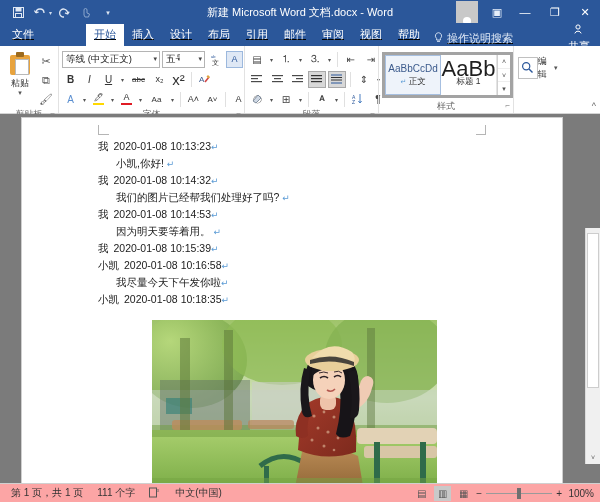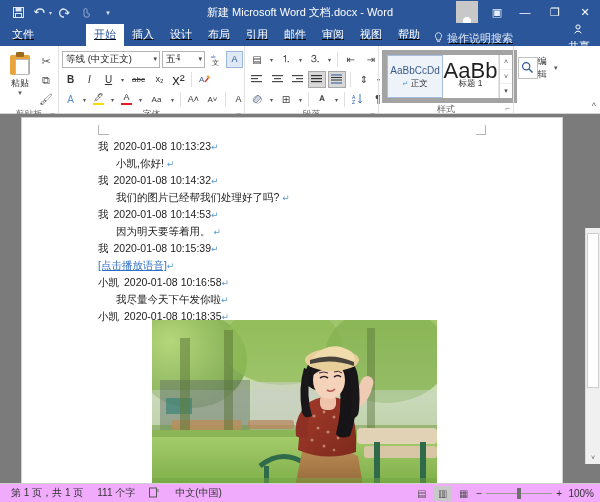--- a/index.html
+++ b/index.html
@@ -107,21 +107,21 @@
   .sep-v { width: 1px; height: 15px; background: #e0e0e0; margin: 0 2px; }
   .underbar { display:block; width: 11px; height: 2px; margin-top: 1px; }
 
   
   .para-rows { display: flex; flex-direction: column; gap: 2px; }
   .pbtn { width: 18px; height: 17px; display: flex; align-items: center; justify-content: center; font-size: 10px; color: #404040; }
   .pbtn.sel { background: #d8d8d8; border: 1px solid #a8a8a8; }
   .tinycaret { font-size: 6px; color: #555; width: 7px; text-align: center; }
 
   
-  .style-gal { display: flex; align-items: stretch; border: 5px solid #a3a3a3; height: 53px; }
+  .style-gal { display: flex; align-items: stretch; border: 3px solid #a3a3a3; height: 46px; }
   .style-item {
     width: 56px; display: flex; flex-direction: column; align-items: center; justify-content: center;
     border-right: 1px solid #e4e4e4; background: #ffffff;
   }
   .style-item.selected { border: 1px solid #a6bfe0; background: #eef3fa; }
   .style-prev { font-size: 10px; color: #3b5a8c; line-height: 13px; }
   .style-prev.big { font-size: 22px; color: #1f1f1f; font-weight: normal; }
   .style-name { font-size: 8.5px; color: #333; margin-top: 1px; }
   .style-scroll { width: 13px; display: flex; flex-direction: column; justify-content: space-between; border-left: 1px solid #d0d0d0; }
   .style-scroll div { flex: 1; display: flex; align-items: center; justify-content: center; font-size: 7px; color: #555; border-bottom: 1px solid #eee; }
@@ -161,21 +161,21 @@
     position: absolute; right: 0; top: 114px; bottom: 19px; width: 15px;
     background: #f0f0f0; border-left: 1px solid #dcdcdc;
   }
   .vthumb { position: absolute; left: 1px; right: 1px; top: 5px; height: 155px; background: #ffffff; border: 1px solid #cdcdcd; }
   .vbtn { position: absolute; left: 0; right: 0; height: 14px; display: flex; align-items: center; justify-content: center; font-size: 7px; color: #666; }
   .vbtn.down { bottom: 0; }
 
   
   .statusbar {
     position: absolute; left: 0; right: 0; bottom: 0; height: 19px;
-    background: #f0abfc; border-top: 1px solid #d0d0d0;
+    background: #fca5a5; border-top: 1px solid #d0d0d0;
     display: flex; align-items: center; font-size: 10px; color: #333; padding: 0 4px;
   }
   .sb-item { padding: 0 7px; white-space: nowrap; }
   .sb-right { margin-left: auto; display: flex; align-items: center; gap: 4px; padding-right: 2px; }
   .viewbtn { width: 17px; height: 15px; display: flex; align-items: center; justify-content: center; font-size: 10px; color: #555; }
   .viewbtn.active { background: #c9c9c9; }
   .zoomslider { display: flex; align-items: center; gap: 4px; }
   .ztrack { width: 66px; height: 1px; background: #9a9a9a; position: relative; }
   .zthumb { position: absolute; left: 31px; top: -5px; width: 4px; height: 11px; background: #6f6f6f; }
   .zlabel { min-width: 28px; text-align: right; }
@@ -501,23 +501,20 @@
           <span>我们的图片已经帮我们处理好了吗?</span> <span class="pmark">↵</span>
         </div>
         <div class="chatline">
           <span class="who">我</span><span>2020-01-08 10:14:53</span><span class="pmark">↵</span>
         </div>
         <div class="chatline indent">
           <span>因为明天要等着用。</span> <span class="pmark">↵</span>
         </div>
         <div class="chatline">
           <span class="who">我</span><span>2020-01-08 10:15:39</span><span class="pmark">↵</span>
-        </div>
-        <div class="chatline">
-          <span class="voicelink">[点击播放语音]</span><span class="pmark">↵</span>
         </div>
         <div class="chatline">
           <span class="who">小凯</span><span>2020-01-08 10:16:58</span><span class="pmark">↵</span>
         </div>
         <div class="chatline indent">
           <span>我尽量今天下午发你啦</span><span class="pmark">↵</span>
         </div>
         <div class="chatline">
           <span class="who">小凯</span><span>2020-01-08 10:18:35</span><span class="pmark">↵</span>
         </div>

